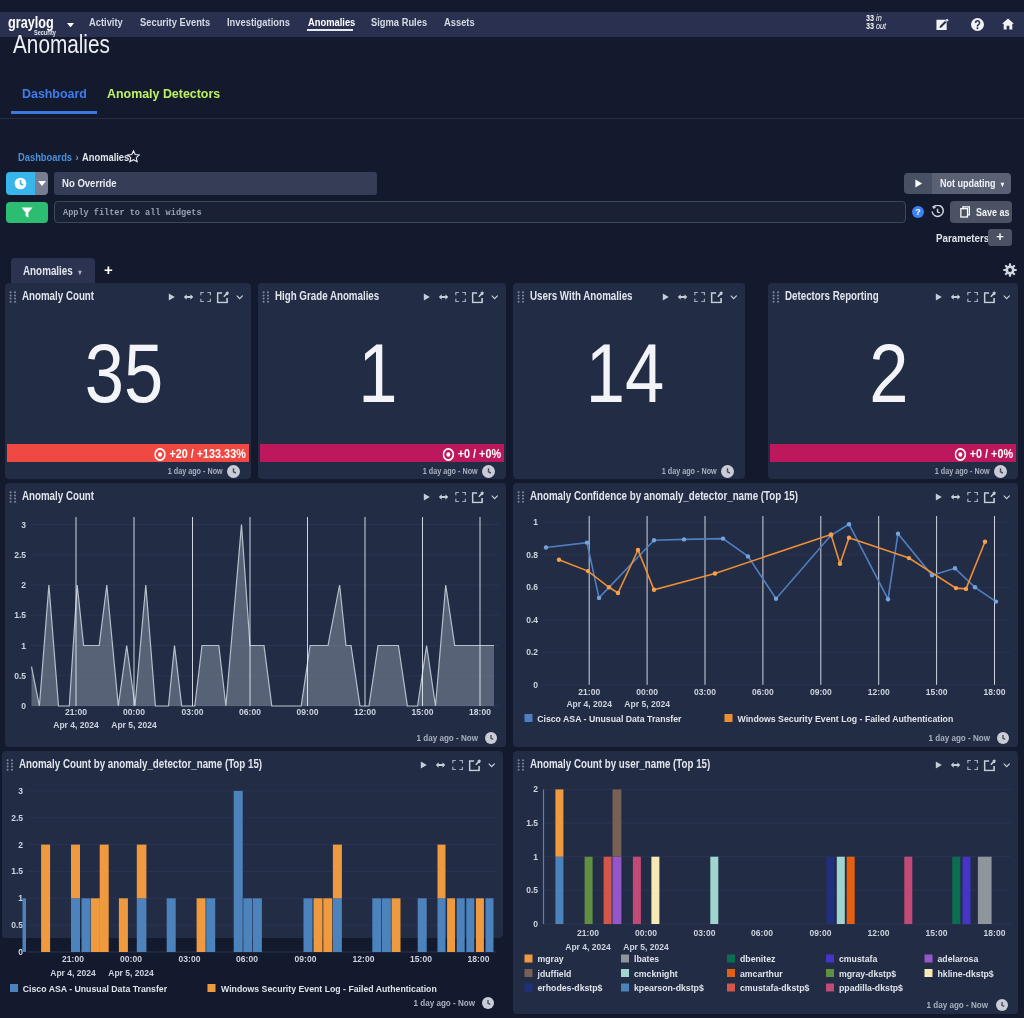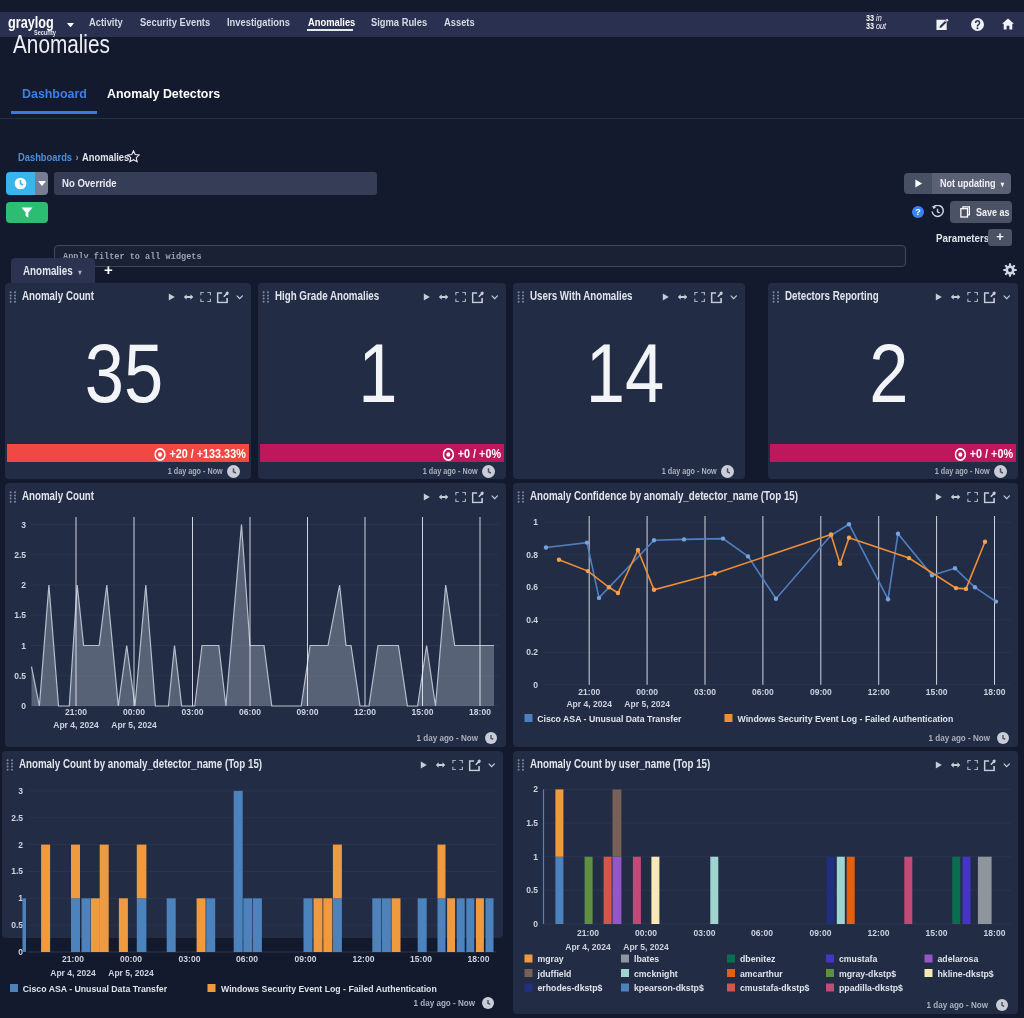--- a/index.html
+++ b/index.html
@@ -12,39 +12,39 @@
 #logo{position:absolute;left:8px;top:2px;font-weight:700;font-size:16px;color:#fff;transform:scaleX(0.79);transform-origin:0 50%;}
 #logosub{position:absolute;left:34px;top:16.5px;font-size:6.5px;color:#e5e8f0;font-weight:700;transform:scaleX(0.85);transform-origin:0 50%;}
 .navitem{position:absolute;top:4px;font-size:11px;font-weight:700;color:#d5d9e2;transform:scaleX(0.85);transform-origin:0 50%;white-space:nowrap;}
 .navuline{position:absolute;top:17px;height:1.5px;background:#e6e9f0;}
 #inout{position:absolute;left:866px;top:3px;font-size:8.5px;color:#fdfdfe;line-height:7.5px;font-weight:700;transform:scaleX(0.85);transform-origin:0 50%;}
 #inout i{font-style:italic;font-weight:400;}
 .navicon{position:absolute;top:5px;color:#f0f2f6;}
 
 #h1{position:absolute;left:13px;top:30px;font-size:25px;font-weight:500;color:#eceef4;transform:scaleX(0.83);transform-origin:0 50%;}
 #tab1{position:absolute;left:22px;top:86px;font-size:13.5px;font-weight:700;color:#3e7eea;}
-#tab2{position:absolute;left:107px;top:86px;font-size:13.5px;font-weight:700;color:#ffffff;}
+#tab2{position:absolute;left:107px;top:86px;font-size:13.5px;font-weight:700;color:#bef264;}
 #tabuline{position:absolute;left:11px;top:111px;width:86px;height:3px;background:#3b78e0;}
 #hdivider{position:absolute;left:0;top:118px;width:1024px;height:1px;background:#272e44;}
 
 #crumb{position:absolute;left:18px;top:151px;font-size:11px;font-weight:700;transform:scaleX(0.85);transform-origin:0 50%;white-space:nowrap;}
 #crumb a{color:#4a90da;text-decoration:none;}
 #crumb .sep{color:#8d94a6;padding:0 4px;}
 
 #timebtn{position:absolute;left:6px;top:172px;width:42px;height:23px;border-radius:4px;overflow:hidden;}
 #timebtn .b{position:absolute;left:0;top:0;width:29px;height:23px;background:#38b5ea;}
 #timebtn .c{position:absolute;left:29px;top:0;width:13px;height:23px;background:#787e92;}
 #nooverride{position:absolute;left:54px;top:172px;width:323px;height:23px;background:#363e57;border-radius:3px;}
 #nooverride span{position:absolute;left:8px;top:5px;font-size:11.5px;font-weight:700;color:#e8eaf0;transform:scaleX(0.83);transform-origin:0 50%;white-space:nowrap;}
 #refreshbtn{position:absolute;left:904px;top:173px;width:107px;height:21px;border-radius:4px;overflow:hidden;}
 #refreshbtn .l{position:absolute;left:0;top:0;width:28px;height:21px;background:#485064;}
 #refreshbtn .r{position:absolute;left:28px;top:0;width:79px;height:21px;background:#5a6175;}
 #refreshbtn .t{position:absolute;left:36px;top:4px;font-size:11px;font-weight:700;color:#f0f2f6;transform:scaleX(0.82);transform-origin:0 50%;white-space:nowrap;}
 #filterbtn{position:absolute;left:6px;top:202px;width:42px;height:21px;background:#2dbd72;border-radius:4px;}
-#filterinput{position:absolute;left:54px;top:201px;width:852px;height:22px;background:#1a2134;border:1px solid #3e4660;border-radius:4px;margin-top:44px;}
+#filterinput{position:absolute;left:54px;top:201px;width:852px;height:22px;background:#1a2134;border:1px solid #3e4660;border-radius:4px;}
 #filterinput span{position:absolute;left:8px;top:5px;font-family:"Liberation Mono",monospace;font-size:9.5px;font-weight:700;color:#99a2b5;transform:scaleX(0.9);transform-origin:0 50%;white-space:nowrap;}
 #qhelp{position:absolute;left:912px;top:206px;width:12px;height:12px;border-radius:50%;background:#3b82f6;color:#fff;font-size:9px;font-weight:700;text-align:center;line-height:12px;}
 #saveas{position:absolute;left:950px;top:201px;width:62px;height:22px;background:#4a5264;border-radius:4px;}
 #saveas .t{position:absolute;left:26px;top:4.5px;font-size:11px;font-weight:700;color:#f0f2f6;transform:scaleX(0.82);transform-origin:0 50%;white-space:nowrap;}
 #params{position:absolute;left:936px;top:232px;font-size:11.5px;color:#dfe3ea;font-weight:700;transform:scaleX(0.85);transform-origin:0 50%;}
 #plusbtn{position:absolute;left:988px;top:229px;width:24px;height:17px;background:#4a5264;border-radius:3px;color:#f0f2f6;font-size:13px;font-weight:700;text-align:center;line-height:16px;}
 
 #dashtab{position:absolute;left:11px;top:258px;width:84px;height:25px;background:#2b3350;border-radius:4px 4px 0 0;}
 #dashtab .t{position:absolute;left:12px;top:6px;font-size:12px;font-weight:700;color:#e2e6ed;transform:scaleX(0.82);transform-origin:0 50%;white-space:nowrap;}
 #dashplus{position:absolute;left:104px;top:261px;color:#fff;font-size:15px;font-weight:700;}

